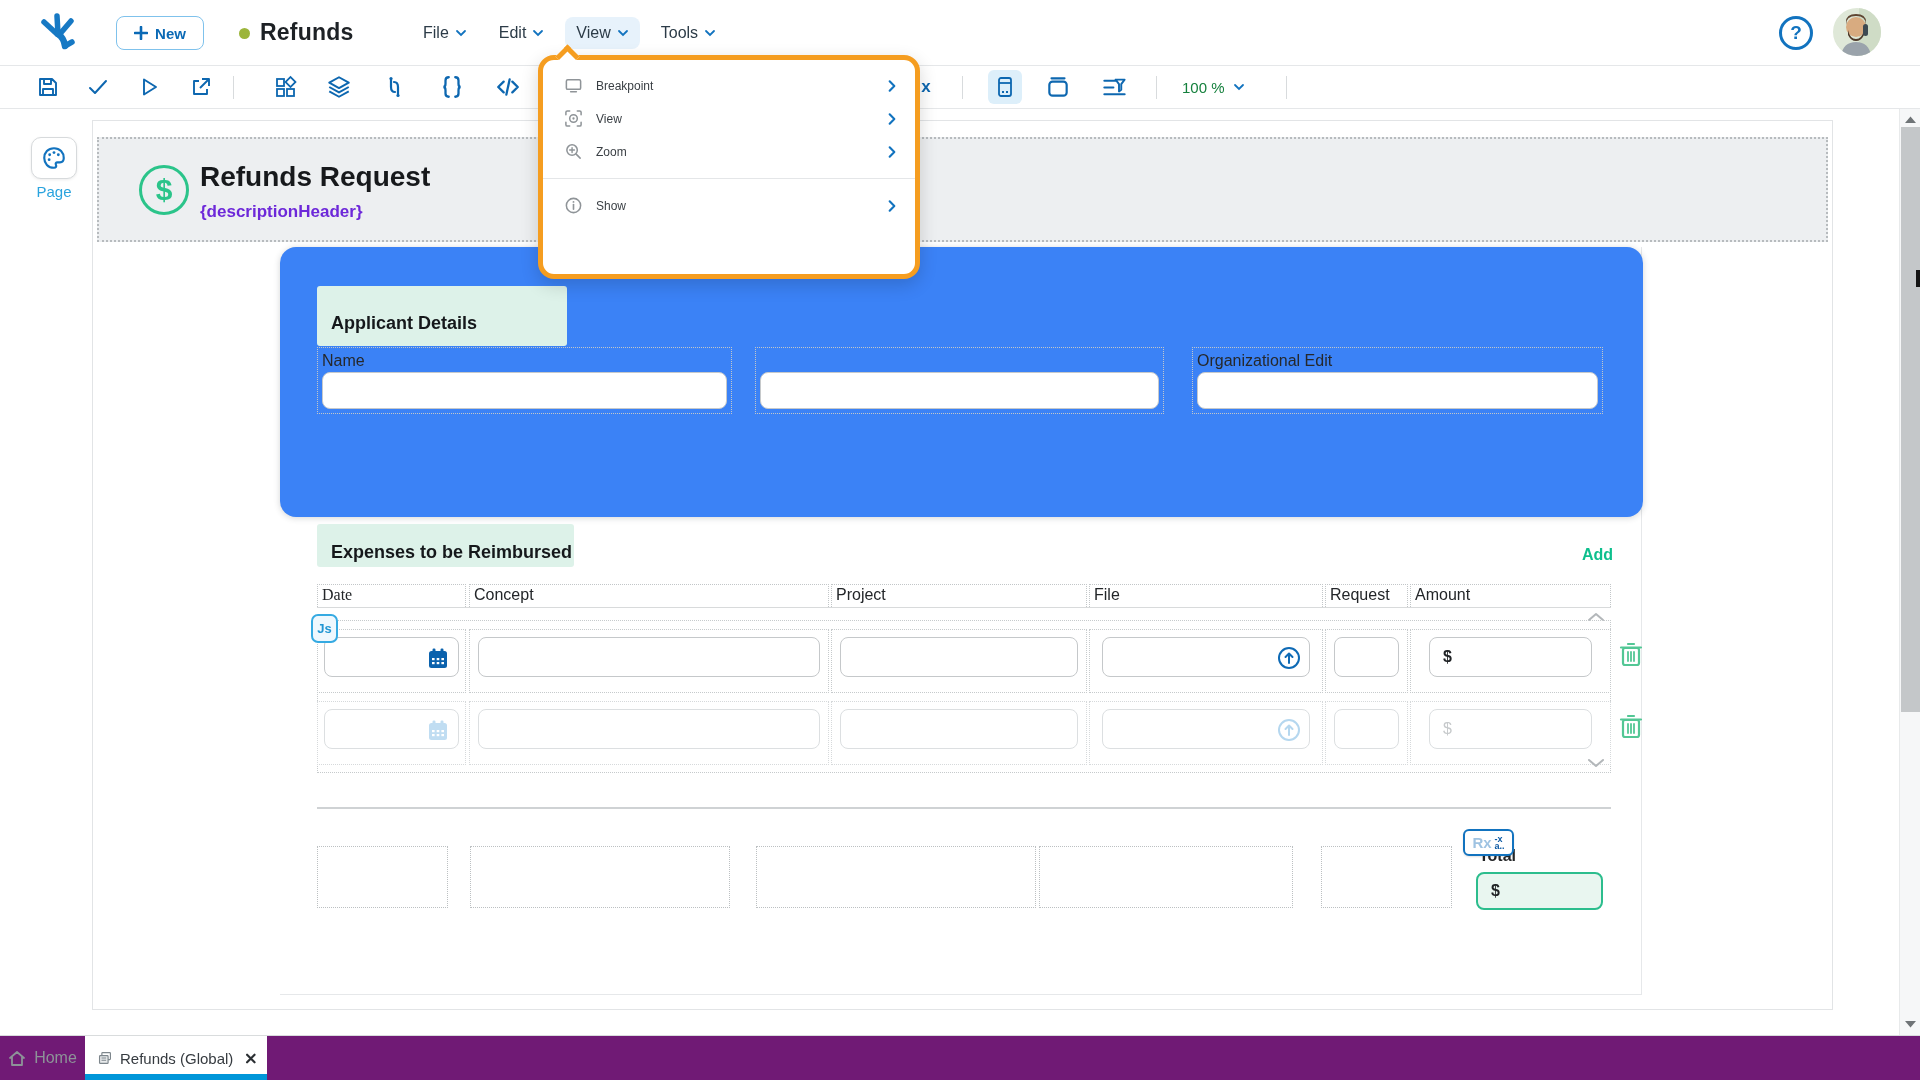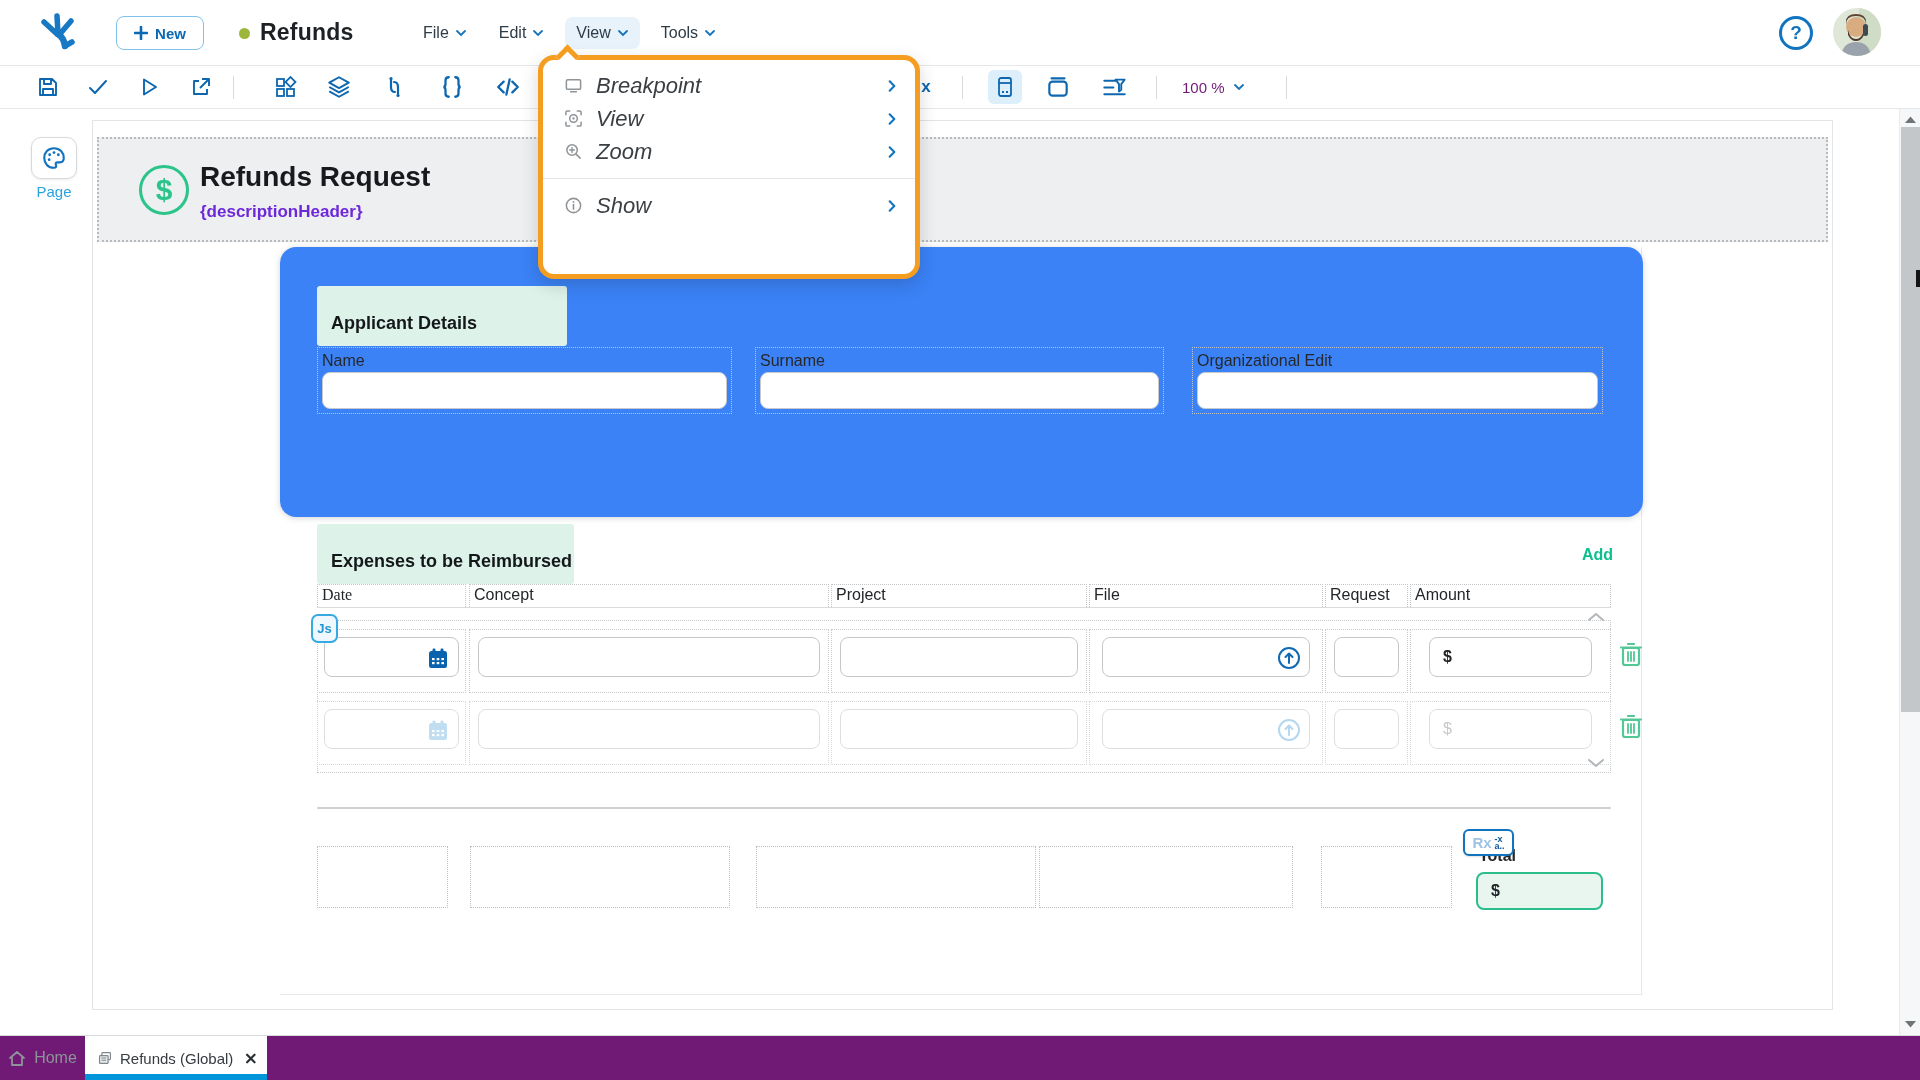--- a/index.html
+++ b/index.html
@@ -27,30 +27,30 @@
 
   
   .toolbar { position:absolute; left:0; top:66px; width:1920px; height:43px; background:#fff;
     border-bottom:1px solid #e5e7e9; z-index:20; }
   .tb-icon { position:absolute; top:7px; width:28px; height:28px; display:flex; align-items:center;
     justify-content:center; cursor:pointer; border-radius:6px; }
   .tb-icon.pill { background:#ddeffa; width:34px; height:34px; top:4px; }
   .tb-div { position:absolute; top:10px; width:1px; height:23px; background:#d8dbdd; }
   .tb-text { color:#0d67b0; font-size:17px; font-weight:bold; }
   .zoom-ctl { position:absolute; left:1182px; top:7px; height:28px; display:flex; align-items:center; gap:8px;
-    color:#701a75; font-size:15px; cursor:pointer;justify-content:flex-end; }
+    color:#15803d; font-size:15px; cursor:pointer;justify-content:flex-end; }
 
   
   .dropdown { position:absolute; left:538px; top:55px; width:382px; height:224px; background:#fff;
     border:5px solid #f59d20; border-radius:16px; box-shadow:0 6px 18px rgba(0,0,0,.16); z-index:40; padding:9px 0 0 0; }
   .menu-notch { position:absolute; left:16px; top:-12px; width:17px; height:17px; background:#fff;
     border-left:5px solid #f59d20; border-top:5px solid #f59d20; transform:rotate(45deg); }
   .dd-item { display:flex; align-items:center; height:33px; padding:0 16px 0 20px; gap:13px; cursor:pointer; }
   .dd-item .dd-ic { width:20px; height:20px; flex:none; display:flex; align-items:center; justify-content:center; }
-  .dd-item .dd-label { flex:1; font-size:22px; color:#3a3f44;font-style:italic; }
+  .dd-item .dd-label { flex:1; font-size:12px; color:#3a3f44; }
   .dd-item .dd-chev { width:14px; height:14px; }
   .dd-sep { height:1px; background:#e4e6e8; margin:10px 0; }
 
   
   .workspace { position:absolute; left:0; top:109px; width:1920px; height:926px; background:#fff; }
   .page-btn { position:absolute; left:31px; top:28px; width:46px; height:42px; background:#fff;
     border:1px solid #d7dadc; border-radius:10px; box-shadow:0 1px 3px rgba(0,0,0,.08);
     display:flex; align-items:center; justify-content:center; cursor:pointer; }
   .page-label { position:absolute; left:18px; top:74px; width:72px; text-align:center; color:#2aa3de; font-size:15px; cursor:pointer; }
 
@@ -67,21 +67,21 @@
 
   
   .section-line-r { position:absolute; left:1548px; top:126px; width:1px; height:748px; background:#e6e8ea; }
   .section-line-b { position:absolute; left:187px; top:873px; width:1362px; height:1px; background:#e6e8ea; }
   .card { position:absolute; left:187px; top:126px; width:1363px; height:270px; background:#3b82f6;
     border-radius:16px; box-shadow:0 1px 6px rgba(60,64,67,.22); }
 
   .mint { background:#ddf2e9; border-radius:3px; display:flex; align-items:center; }
   .mint span { font-size:18px; font-weight:bold; color:#15181b; }
   .mint-applicant { position:absolute; left:37px; top:39px; width:250px; height:60px; padding:14px 0 0 14px; }
-  .mint-expenses { position:absolute; left:224px; top:403px; width:257px; height:60px; padding:14px 0 0 14px; }
+  .mint-expenses { position:absolute; left:224px; top:403px; width:257px; height:43px; padding:14px 0 0 14px; }
 
   .field { position:absolute; top:100px; height:67px; border:1px dotted #c2c6c8; }
   .field .f-label { display:block; font-size:16px; color:#26282b; padding:4px 0 0 4px; }
   .field input { position:absolute; left:4px; right:4px; bottom:4px; height:37px; border:1px solid #c6c9cb;
     border-radius:8px; background:#fff; font-size:15px; padding:0 10px; outline:none; }
 
   
   .add-link { position:absolute; left:1440px; top:425px; width:80px; text-align:right; color:#0dbf8d;
     font-size:16px; font-weight:bold; cursor:pointer; }
   .th-cell { position:absolute; top:463px; height:23px; border:1px dotted #c2c6c8; border-bottom:none;
@@ -384,21 +384,20 @@
 
     <div class="card">
       <div class="mint mint-applicant" style="position:absolute;">
         <span>Applicant Details</span>
       </div>
       <div class="field" style="left:37px; width:415px;">
         <span class="f-label">Name</span>
         <input type="text" style="">
       </div>
       <div class="field" style="left:475px; width:409px;">
-        <span class="f-label">Surname</span>
         <input type="text" style="">
       </div>
       <div class="field" style="left:912px; width:411px;">
         <span class="f-label">Organizational Edit</span>
         <input type="text" style="">
       </div>
     </div>
 
     <div class="mint mint-expenses">
       <span>Expenses to be Reimbursed</span>

